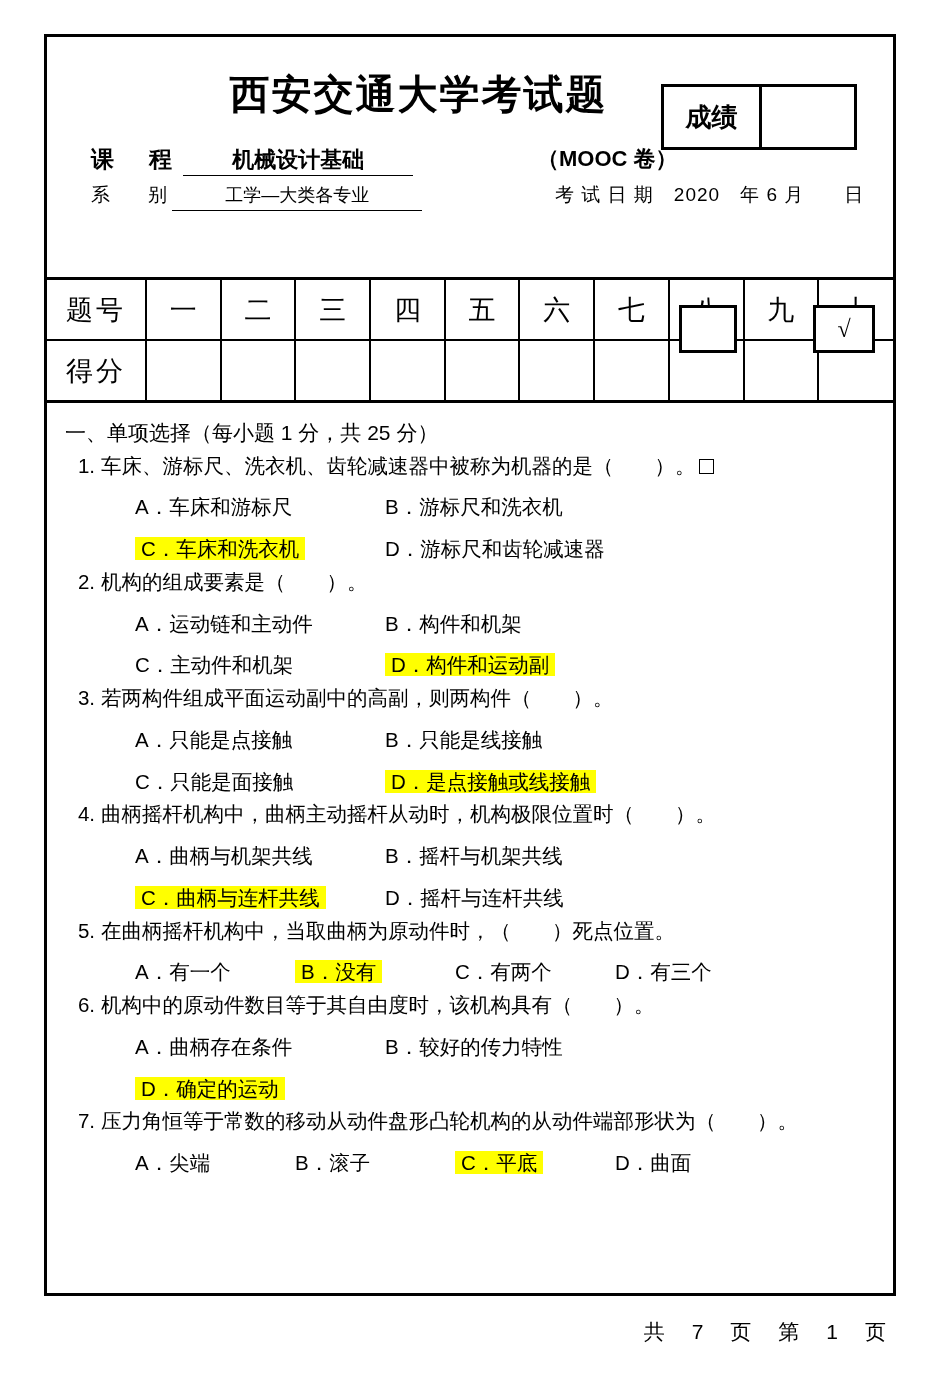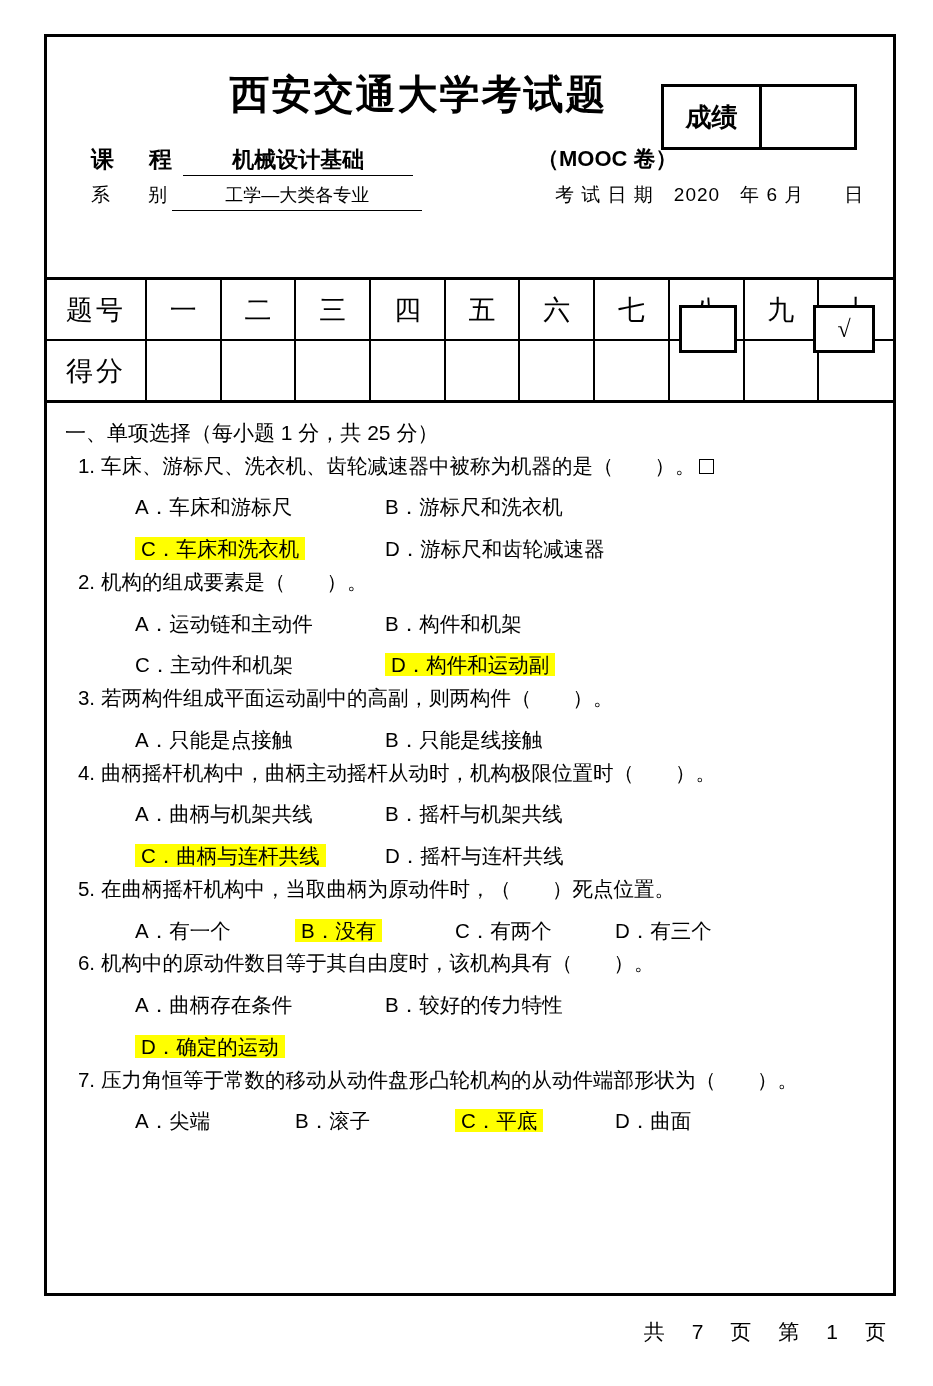--- a/index.html
+++ b/index.html
@@ -318,20 +318,24 @@
           <div class="opt c2"><span class="hl">D．构件和运动副</span></div>
         </div>
         <div class="q">
           <span class="q-num">3.</span>
           <span class="q-text">若两构件组成平面运动副中的高副，则两构件（　　）。</span>
         </div>
         <div class="opts">
           <div class="opt c1"><span>A．只能是点接触</span></div>
           <div class="opt c2"><span>B．只能是线接触</span></div>
         </div>
+        <div class="opts">
+          <div class="opt c1"><span>C．只能是面接触</span></div>
+          <div class="opt c2"><span class="hl">D．是点接触或线接触</span></div>
+        </div>
         <div class="q">
           <span class="q-num">4.</span>
           <span class="q-text">曲柄摇杆机构中，曲柄主动摇杆从动时，机构极限位置时（　　）。</span>
         </div>
         <div class="opts">
           <div class="opt c1"><span>A．曲柄与机架共线</span></div>
           <div class="opt c2"><span>B．摇杆与机架共线</span></div>
         </div>
         <div class="opts">
           <div class="opt c1"><span class="hl">C．曲柄与连杆共线</span></div>

